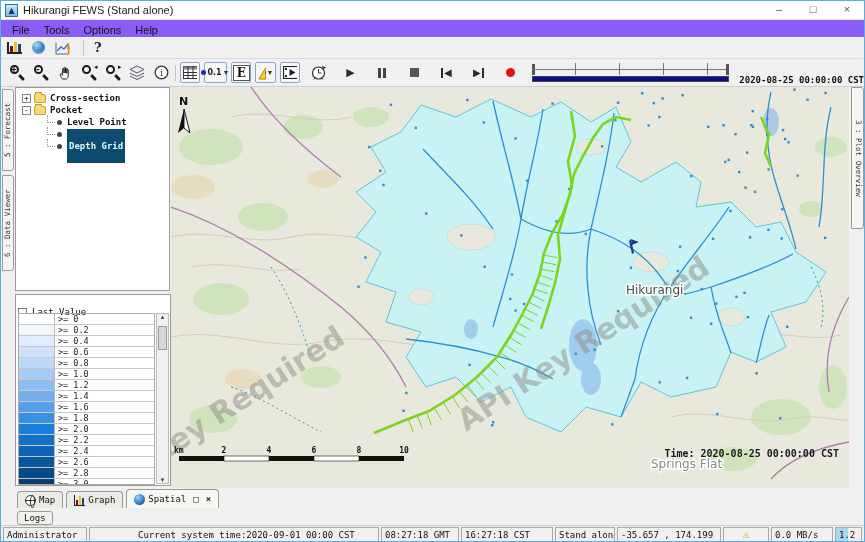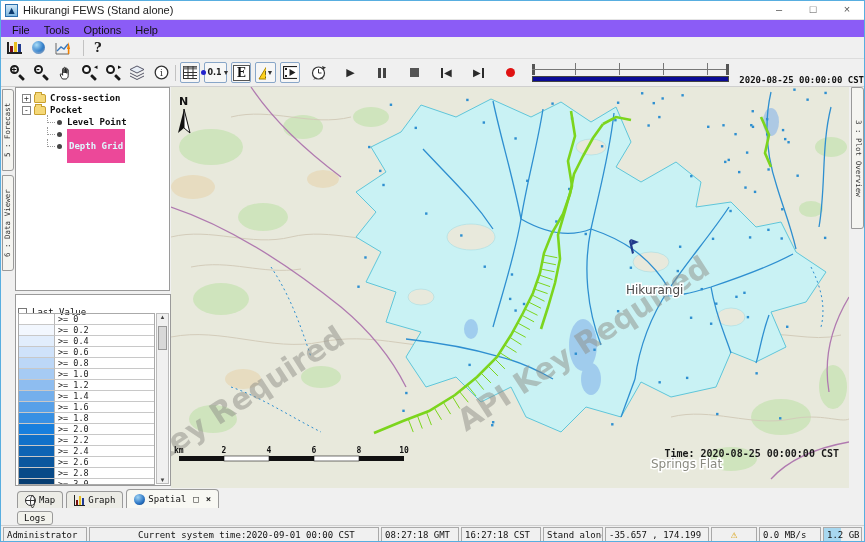--- a/index.html
+++ b/index.html
@@ -68,21 +68,21 @@
   .leftpanel { width:156px; background:#f0f0f0; display:flex; flex-direction:column; }
   .treebox { height:204px; background:#fff; border:1px solid #9a9a9a; margin:0 1px 0 0; overflow:hidden; font:bold 9px "DejaVu Sans Mono",monospace; padding-top:4px; }
   .trow { display:flex; align-items:center; height:12px; white-space:nowrap; }
   .expander { width:9px; height:9px; border:1px solid #848484; background:#fff; font:8px/7px "DejaVu Sans Mono",monospace; text-align:center; margin-left:6px; margin-right:3px; color:#333; }
   .folder { width:12px; height:9px; background:#f5d878; border:1px solid #c8a030; border-radius:1px 2px 1px 1px; position:relative; margin-right:4px; }
   .folder::before { content:""; position:absolute; left:0; top:-3px; width:5px; height:2px; background:#f5d878; border:1px solid #c8a030; border-bottom:none; }
   .bullet { width:5px; height:5px; border-radius:50%; background:#444; margin:0 5px 0 0; }
   .child { padding-left:31px; position:relative; }
   .child .conn { width:8px; height:8px; border-left:1px dotted #999; border-bottom:1px dotted #999; margin-right:2px; margin-top:-6px; }
   .tlabel { color:#111; }
-  .tlabel.sel { background:#ec4899; color:#dffaff; padding:12px 2px; }
+  .tlabel.sel { background:#0c4a6e; color:#dffaff; padding:12px 2px; }
 
   .legendbox { height:192px; margin-top:3px; border:1px solid #9a9a9a; background:#fff; position:relative; overflow:hidden; }
   .leg-head { display:flex; align-items:center; height:34px; padding-left:2px; font:9px "DejaVu Sans Mono",monospace; }
   .cbx { width:9px; height:9px; border:1px solid #777; background:#fff; margin-right:5px; }
   .leg-table { position:absolute; left:2px; top:18px; right:15px; bottom:0; border:1px solid #aaa; overflow:hidden; }
   .leg-row { display:flex; height:11px; }
   .leg-swatch { width:36px; border-right:1px solid #b8b8b8; border-bottom:1px solid #c8c8c8; }
   .leg-label { flex:1; border-bottom:1px solid #c8c8c8; font:8.5px/11px "DejaVu Sans Mono",monospace; padding-left:3px; color:#222; }
   .leg-scroll { position:absolute; right:1px; top:18px; bottom:1px; width:13px; background:#f0f0f0; border:1px solid #bbb; display:flex; flex-direction:column; justify-content:space-between; align-items:center; font-size:6px; color:#444; }
   .leg-scroll .thumb { width:9px; height:24px; background:#d8d8d8; border:1px solid #999; position:absolute; top:12px; left:1px; }
@@ -657,21 +657,21 @@
   </div>
 
   <div class="logsrow">
     <span class="logsbtn">Logs</span>
   </div>
 
   <div class="statusbar">
     <div class="scell" style="width:84px;">Administrator</div>
     <div class="scell" style="width:290px;padding-left:48px;">Current system time:2020-09-01 00:00 CST</div>
     <div class="scell" style="width:78px;">08:27:18 GMT</div>
-    <div class="scell" style="width:80px;">16:27:18 CST</div>
+    <div class="scell" style="width:92px;">16:27:18 CST</div>
     <div class="scell" style="width:60px;">Stand alone</div>
     <div class="scell" style="width:104px;">-35.657 , 174.199</div>
     <div class="scell warn" style="width:46px;">⚠</div>
     <div class="scell" style="width:62px;">0.0 MB/s</div>
     <div class="scell" style="flex:1;">
       <span class="mem-fill"></span>
       <span class="mem-text">1.2 GB</span>
     </div>
   </div>
 

